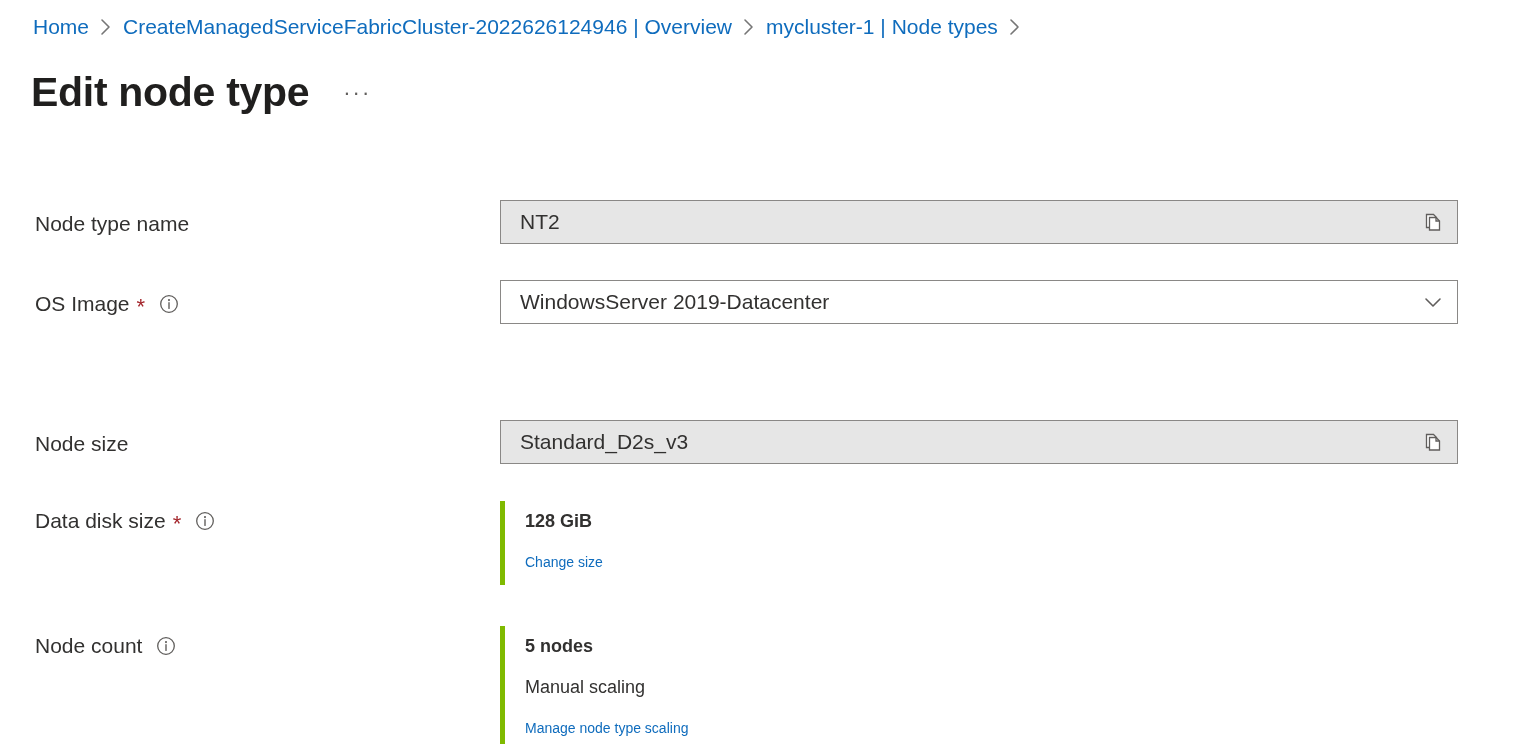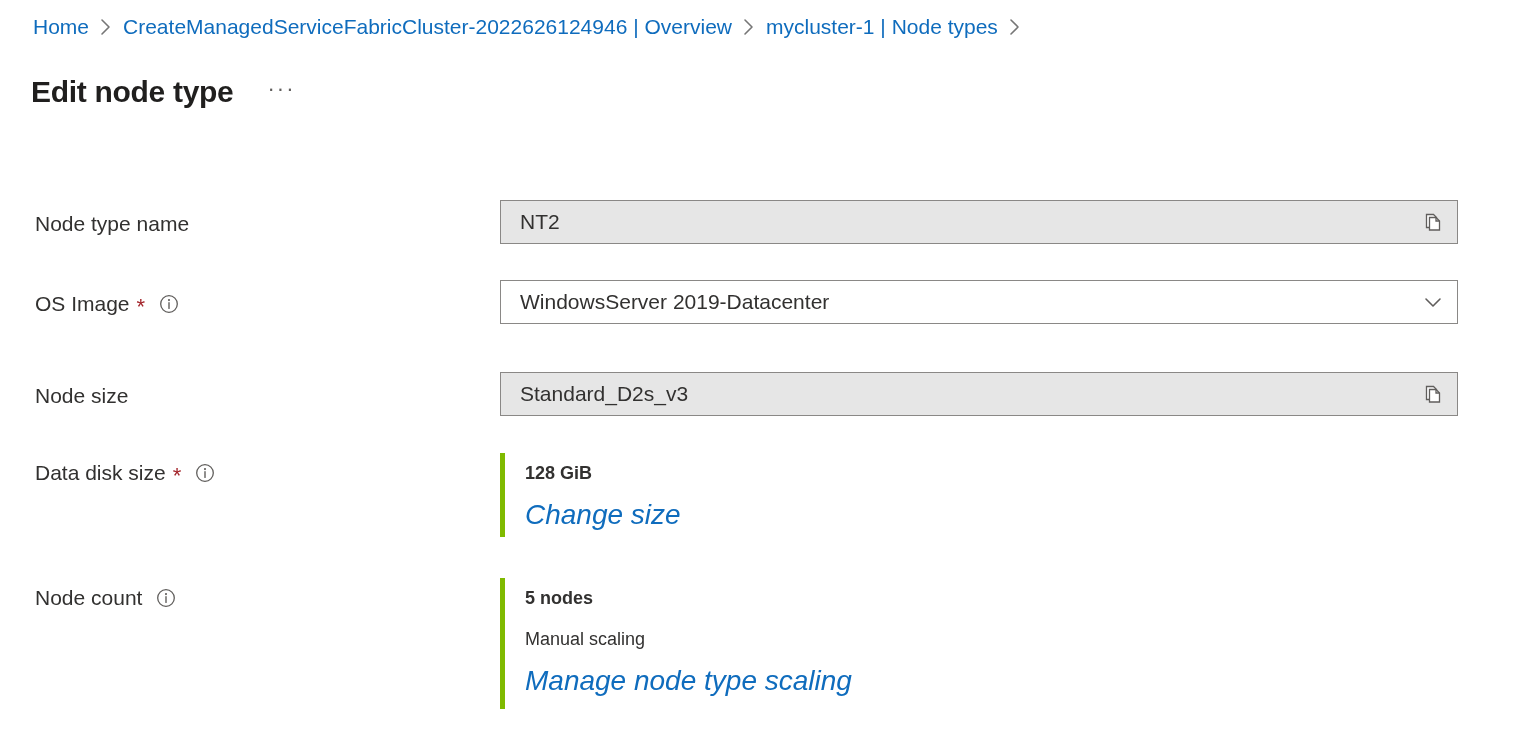--- a/index.html
+++ b/index.html
@@ -45,21 +45,21 @@
 
   
   .title-row {
     position: absolute;
     left: 31px;
     top: 66px;
     display: flex;
     align-items: baseline;
   }
   .page-title {
-    font-size: 30px;
+    font-size: 41px;
     line-height: 52px;
     font-weight: 600;
     color: #201f1e;
     letter-spacing: -0.3px;
     margin: 0;
   }
   .ellipsis-btn {
     margin-left: 28px;
     color: #605e5c;
     font-size: 22px;
@@ -159,27 +159,26 @@
     min-height: 84px;
   }
   .accent-block.tall { min-height: 131px; }
   .accent-line {
     font-size: 18px;
     line-height: 41px;
     color: #323130;
   }
   .accent-line.strong { font-weight: 700; }
   .accent-link {
-    font-size: 28px;
+    font-size: 14px;
     line-height: 41px;
     color: #0f6cbd;
     text-decoration: none;
     cursor: pointer;
     display: inline-block;
-    font-style: italic;
   }
 </style>
 </head>
 <body>
 
 <div class="page">
 
   <nav class="breadcrumb">
     <a class="crumb-link">Home</a>
     <span class="crumb-sep">
@@ -243,21 +242,21 @@
           <span class="val">WindowsServer 2019-Datacenter</span>
           <span class="field-btn">
             <svg width="24" height="24" viewBox="0 0 24 24" fill="none">
                 <path d="M5 9 L12 16 L19 9" stroke="#605e5c" stroke-width="1.6" fill="none" stroke-linecap="round" stroke-linejoin="round"></path>
               </svg>
           </span>
         </div>
       </div>
     </div>
 
-    <div class="form-row" style="height:81px;">
+    <div class="form-row" style="height:81px;margin-top:48px;">
       <div class="label-cell">
         <span>Node size</span>
       </div>
       <div class="control-cell">
         <div class="tfield readonly">
           <span class="val">Standard_D2s_v3</span>
           <span class="field-btn">
             <svg width="20" height="20" viewBox="0 0 20 20" fill="none">
               <path d="M3.5 2.5h7l3 3v10h-10z" stroke="#605e5c" stroke-width="1.3" fill="#fff"></path>
               <path d="M6.5 5.5h6.5l3.5 3.5V18H6.5z" stroke="#605e5c" stroke-width="1.3" fill="#fff"></path>

